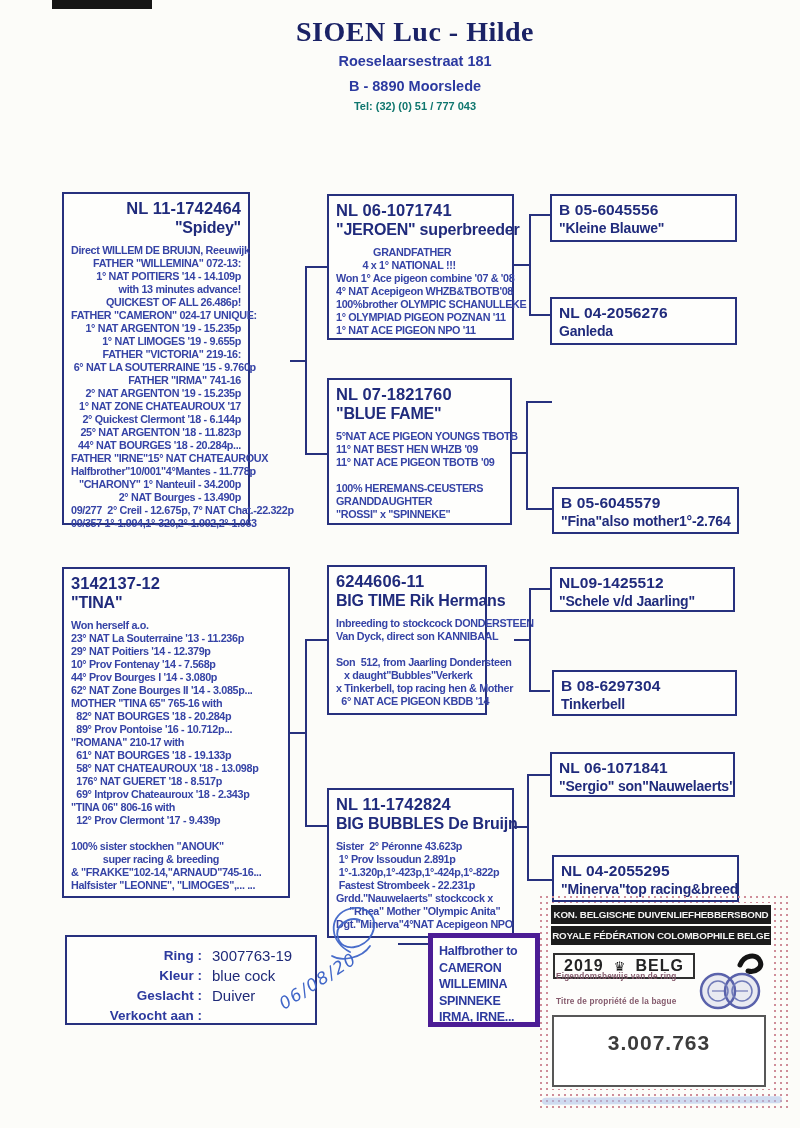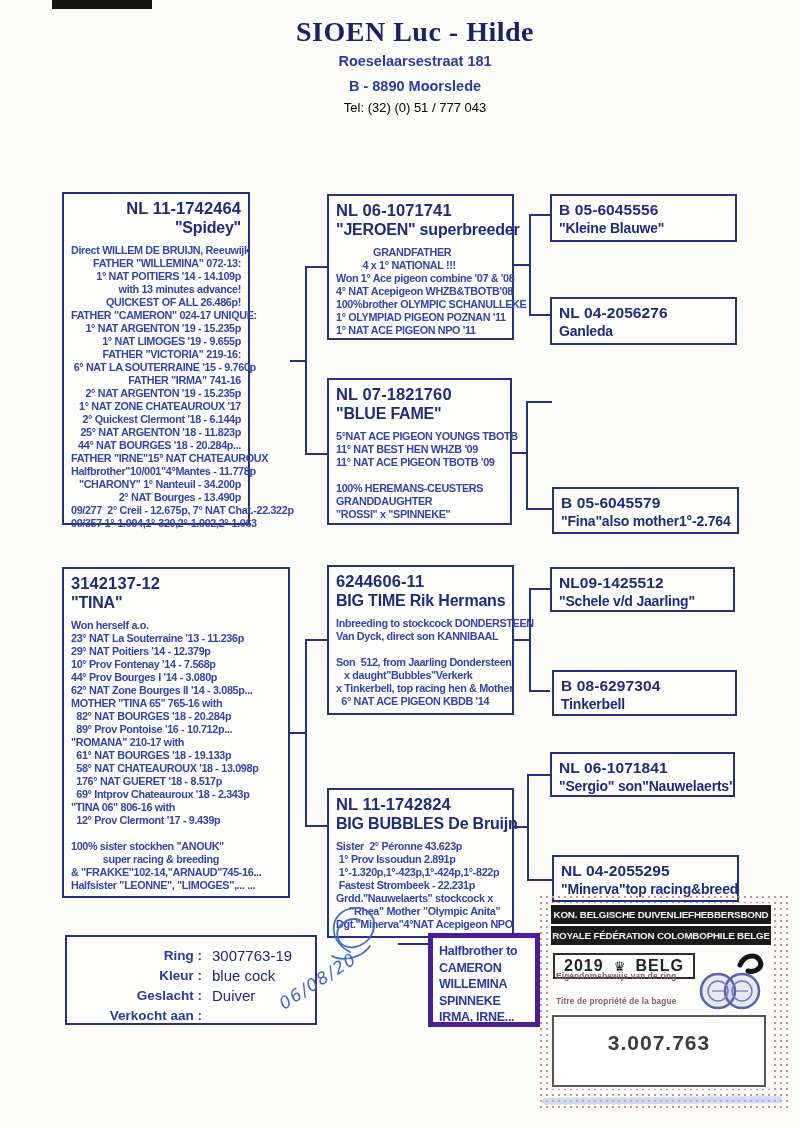--- a/index.html
+++ b/index.html
@@ -11,21 +11,21 @@
     color:#3040a0;
   }
   
   .header { position:absolute; left:185px; top:16px; width:460px; text-align:center; }
   .header .fancier {
     font-family:"Liberation Serif", serif; font-weight:bold;
     font-size:28px; color:#1a2266; letter-spacing:0.5px;
   }
   .header .addr { font-size:14.5px; font-weight:bold; color:#2c3aa0; margin-top:5px; }
   .header .addr2 { margin-top:9px; }
-  .header .phone { font-size:13px; font-weight:normal; color:#000000; margin-top:6px; }
+  .header .phone { font-size:11px; font-weight:bold; color:#0f766e; margin-top:6px; }
 
   
   .pbox { position:absolute; border:2.5px solid #27317e; padding:4px 7px; background:rgba(255,255,255,0.55); }
   .ring  { font-size:16.5px; font-weight:bold; color:#202b7c; white-space:nowrap; letter-spacing:0.1px; line-height:20px; }
   .pname { font-size:16px;  font-weight:bold; color:#202b7c; white-space:nowrap; letter-spacing:-0.2px; line-height:20px; }
   .lines { margin-top:6px; font-size:10.8px; font-weight:bold; color:#3644a6;
            line-height:13px; white-space:pre; letter-spacing:-0.35px; }
   .lines div { min-height:13px; }
   .gg .ring  { font-size:15.5px; line-height:19px; }
   .gg .pname { font-size:14px;  line-height:18px; }
@@ -103,21 +103,21 @@
     <div class="pname">"BLUE FAME"</div>
     <div class="lines"><div>5°NAT ACE PIGEON YOUNGS TBOTB</div><div>11° NAT BEST HEN WHZB '09</div><div>11° NAT ACE PIGEON TBOTB '09</div><div>&nbsp;</div><div>100% HEREMANS-CEUSTERS</div><div>GRANDDAUGHTER</div><div>"ROSSI" x "SPINNEKE"</div></div>
   </div>
 
   <div class="pbox" style="left:62px; top:567px; width:228px; height:331px;">
     <div class="ring">3142137-12</div>
     <div class="pname">"TINA"</div>
     <div class="lines"><div>Won herself a.o.</div><div>23° NAT La Souterraine '13 - 11.236p</div><div>29° NAT Poitiers '14 - 12.379p</div><div>10° Prov Fontenay '14 - 7.568p</div><div>44° Prov Bourges I '14 - 3.080p</div><div>62° NAT Zone Bourges II '14 - 3.085p...</div><div>MOTHER "TINA 65" 765-16 with</div><div>  82° NAT BOURGES '18 - 20.284p</div><div>  89° Prov Pontoise '16 - 10.712p...</div><div>"ROMANA" 210-17 with</div><div>  61° NAT BOURGES '18 - 19.133p</div><div>  58° NAT CHATEAUROUX '18 - 13.098p</div><div>  176° NAT GUERET '18 - 8.517p</div><div>  69° Intprov Chateauroux '18 - 2.343p</div><div>"TINA 06" 806-16 with</div><div>  12° Prov Clermont '17 - 9.439p</div><div>&nbsp;</div><div>100% sister stockhen "ANOUK"</div><div>            super racing &amp; breeding</div><div>&amp; "FRAKKE"102-14,"ARNAUD"745-16...</div><div>Halfsister "LEONNE", "LIMOGES",... ...</div></div>
   </div>
 
-  <div class="pbox" style="left:327px; top:565px; width:187px; height:150px;">
+  <div class="pbox" style="left:327px; top:565px; width:160px; height:150px;">
     <div class="ring">6244606-11</div>
     <div class="pname">BIG TIME Rik Hermans</div>
     <div class="lines"><div>Inbreeding to stockcock DONDERSTEEN</div><div>Van Dyck, direct son KANNIBAAL</div><div>&nbsp;</div><div>Son  512, from Jaarling Dondersteen</div><div>   x daught"Bubbles"Verkerk</div><div>x Tinkerbell, top racing hen &amp; Mother</div><div>  6° NAT ACE PIGEON KBDB '14</div></div>
   </div>
 
   <div class="pbox" style="left:327px; top:788px; width:187px; height:150px;">
     <div class="ring">NL 11-1742824</div>
     <div class="pname">BIG BUBBLES De Bruijn</div>
     <div class="lines"><div>Sister  2° Péronne 43.623p</div><div> 1° Prov Issoudun 2.891p</div><div> 1°-1.320p,1°-423p,1°-424p,1°-822p</div><div> Fastest Strombeek - 22.231p</div><div>Grdd."Nauwelaerts" stockcock x</div><div>     "Rhea" Mother "Olympic Anita"</div><div>Dgt."Minerva"4°NAT Acepigeon NPO</div></div>
   </div>

